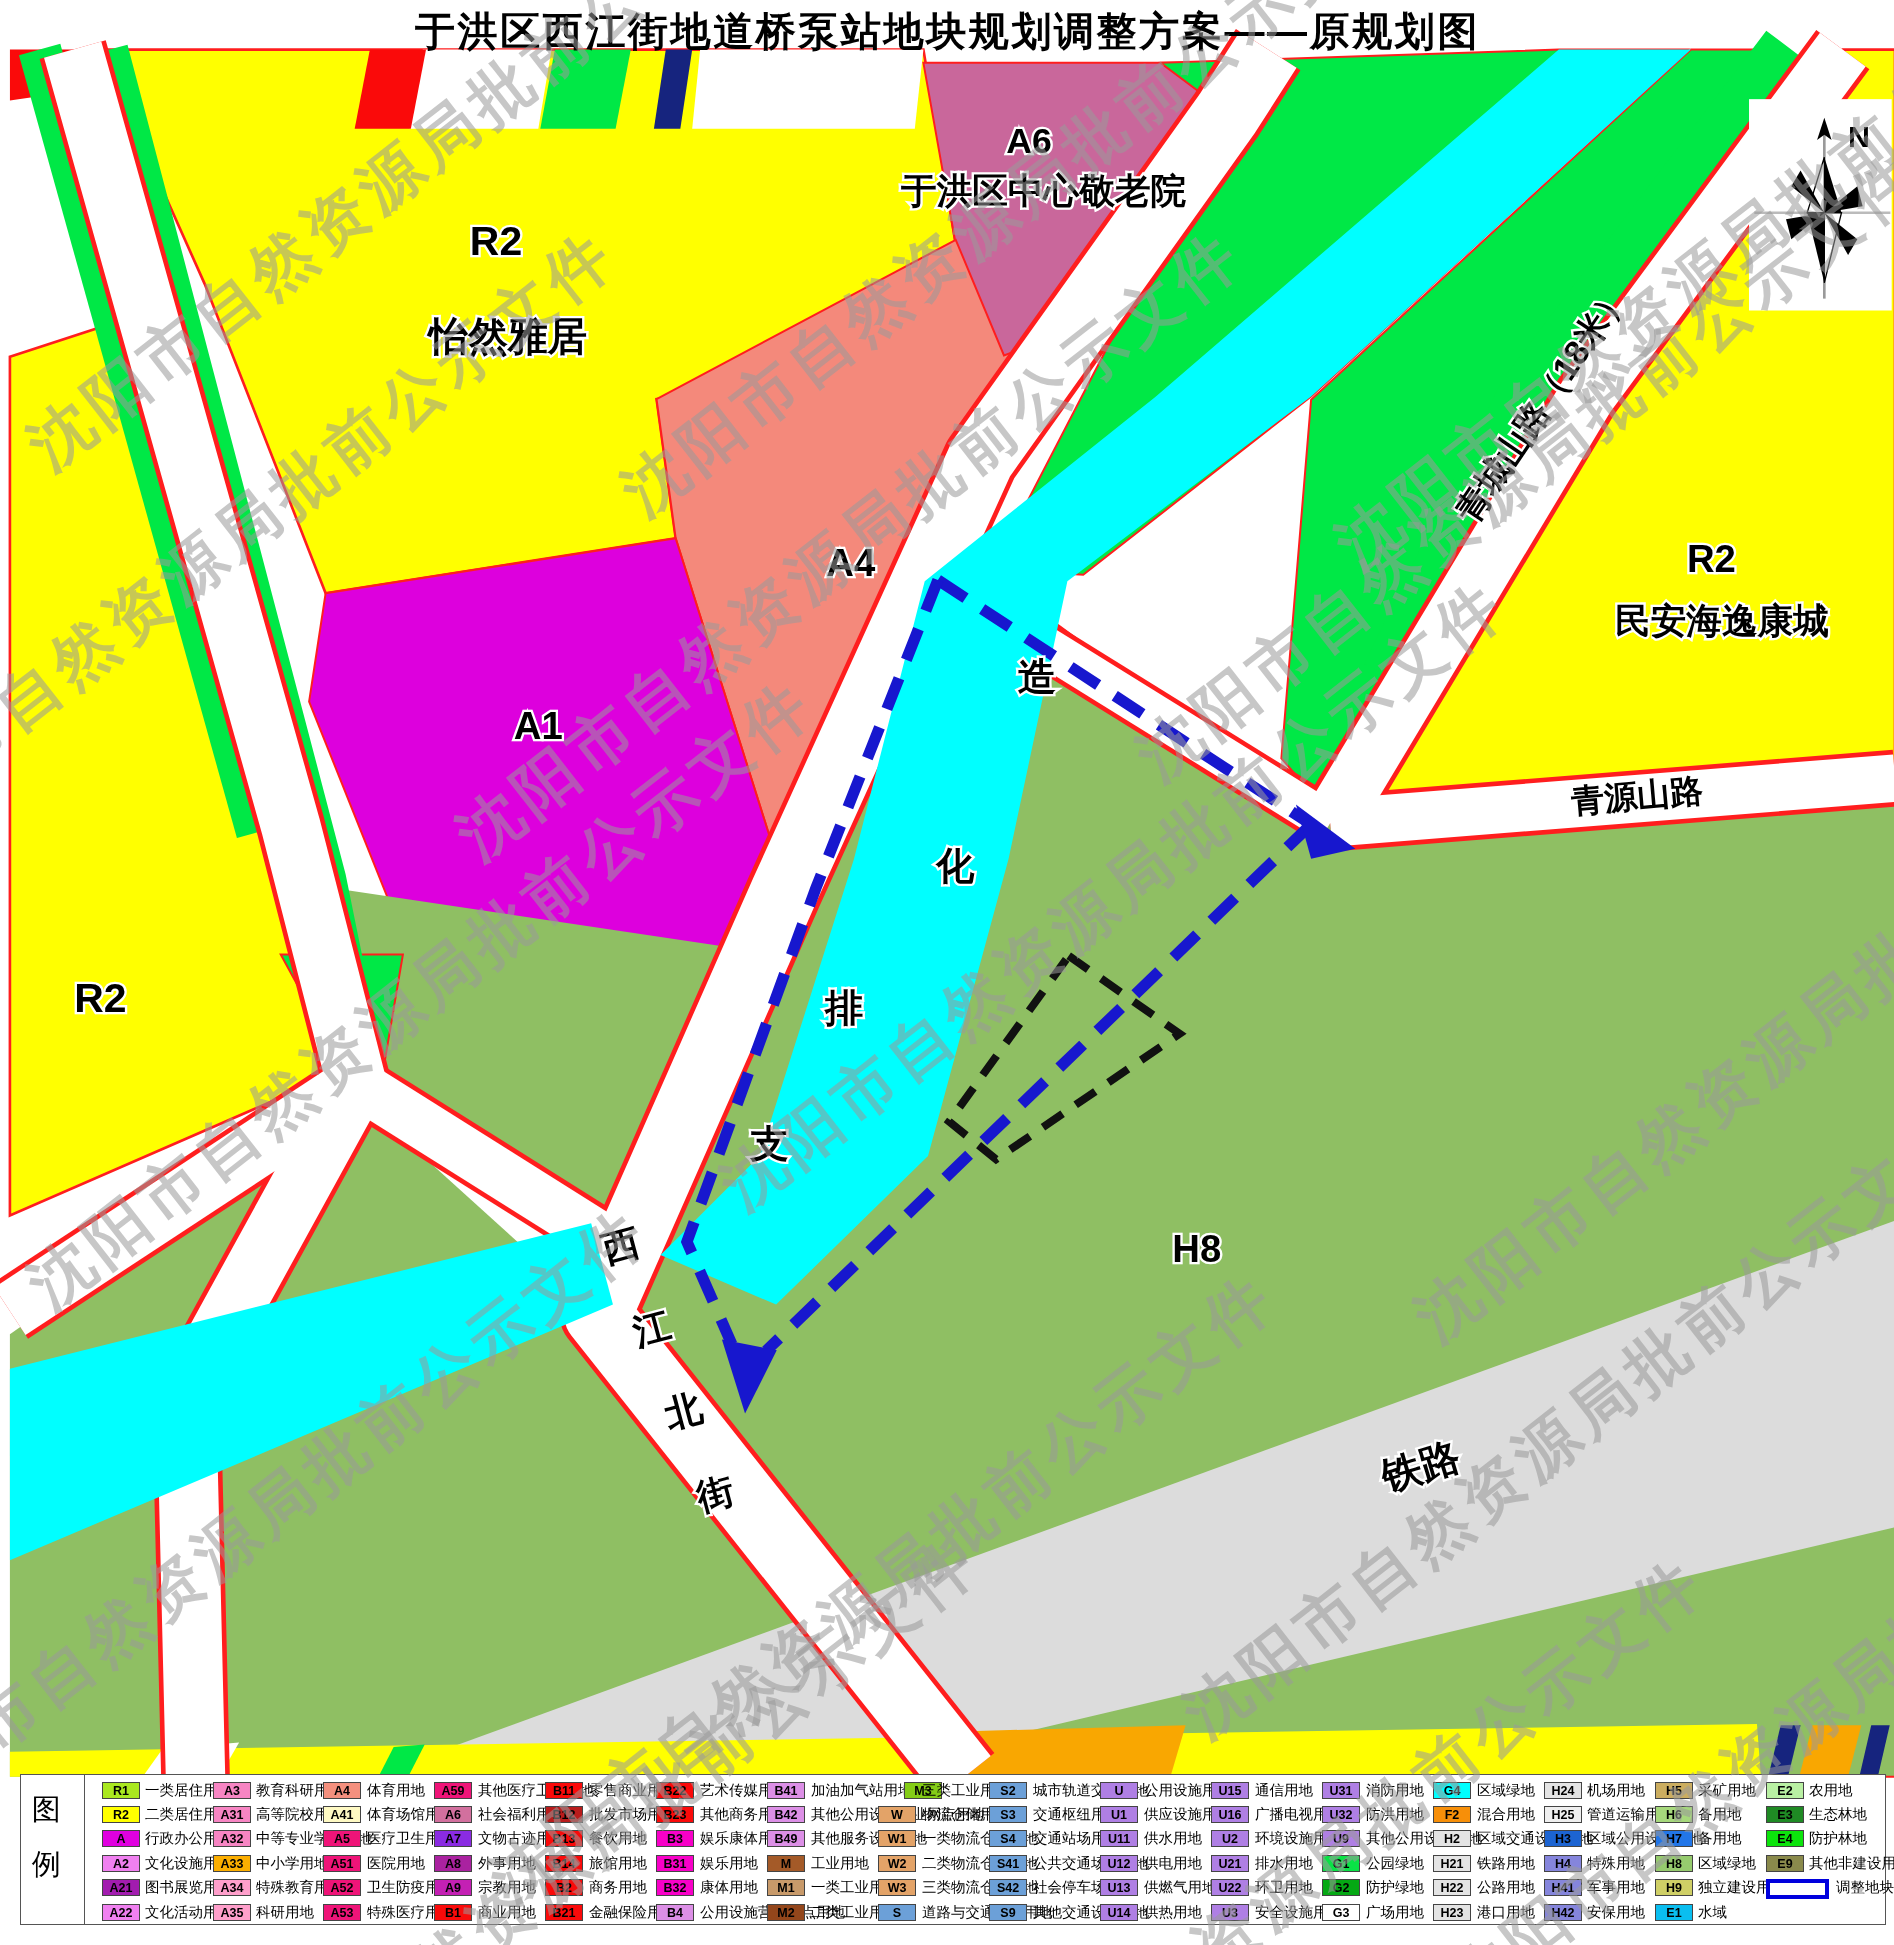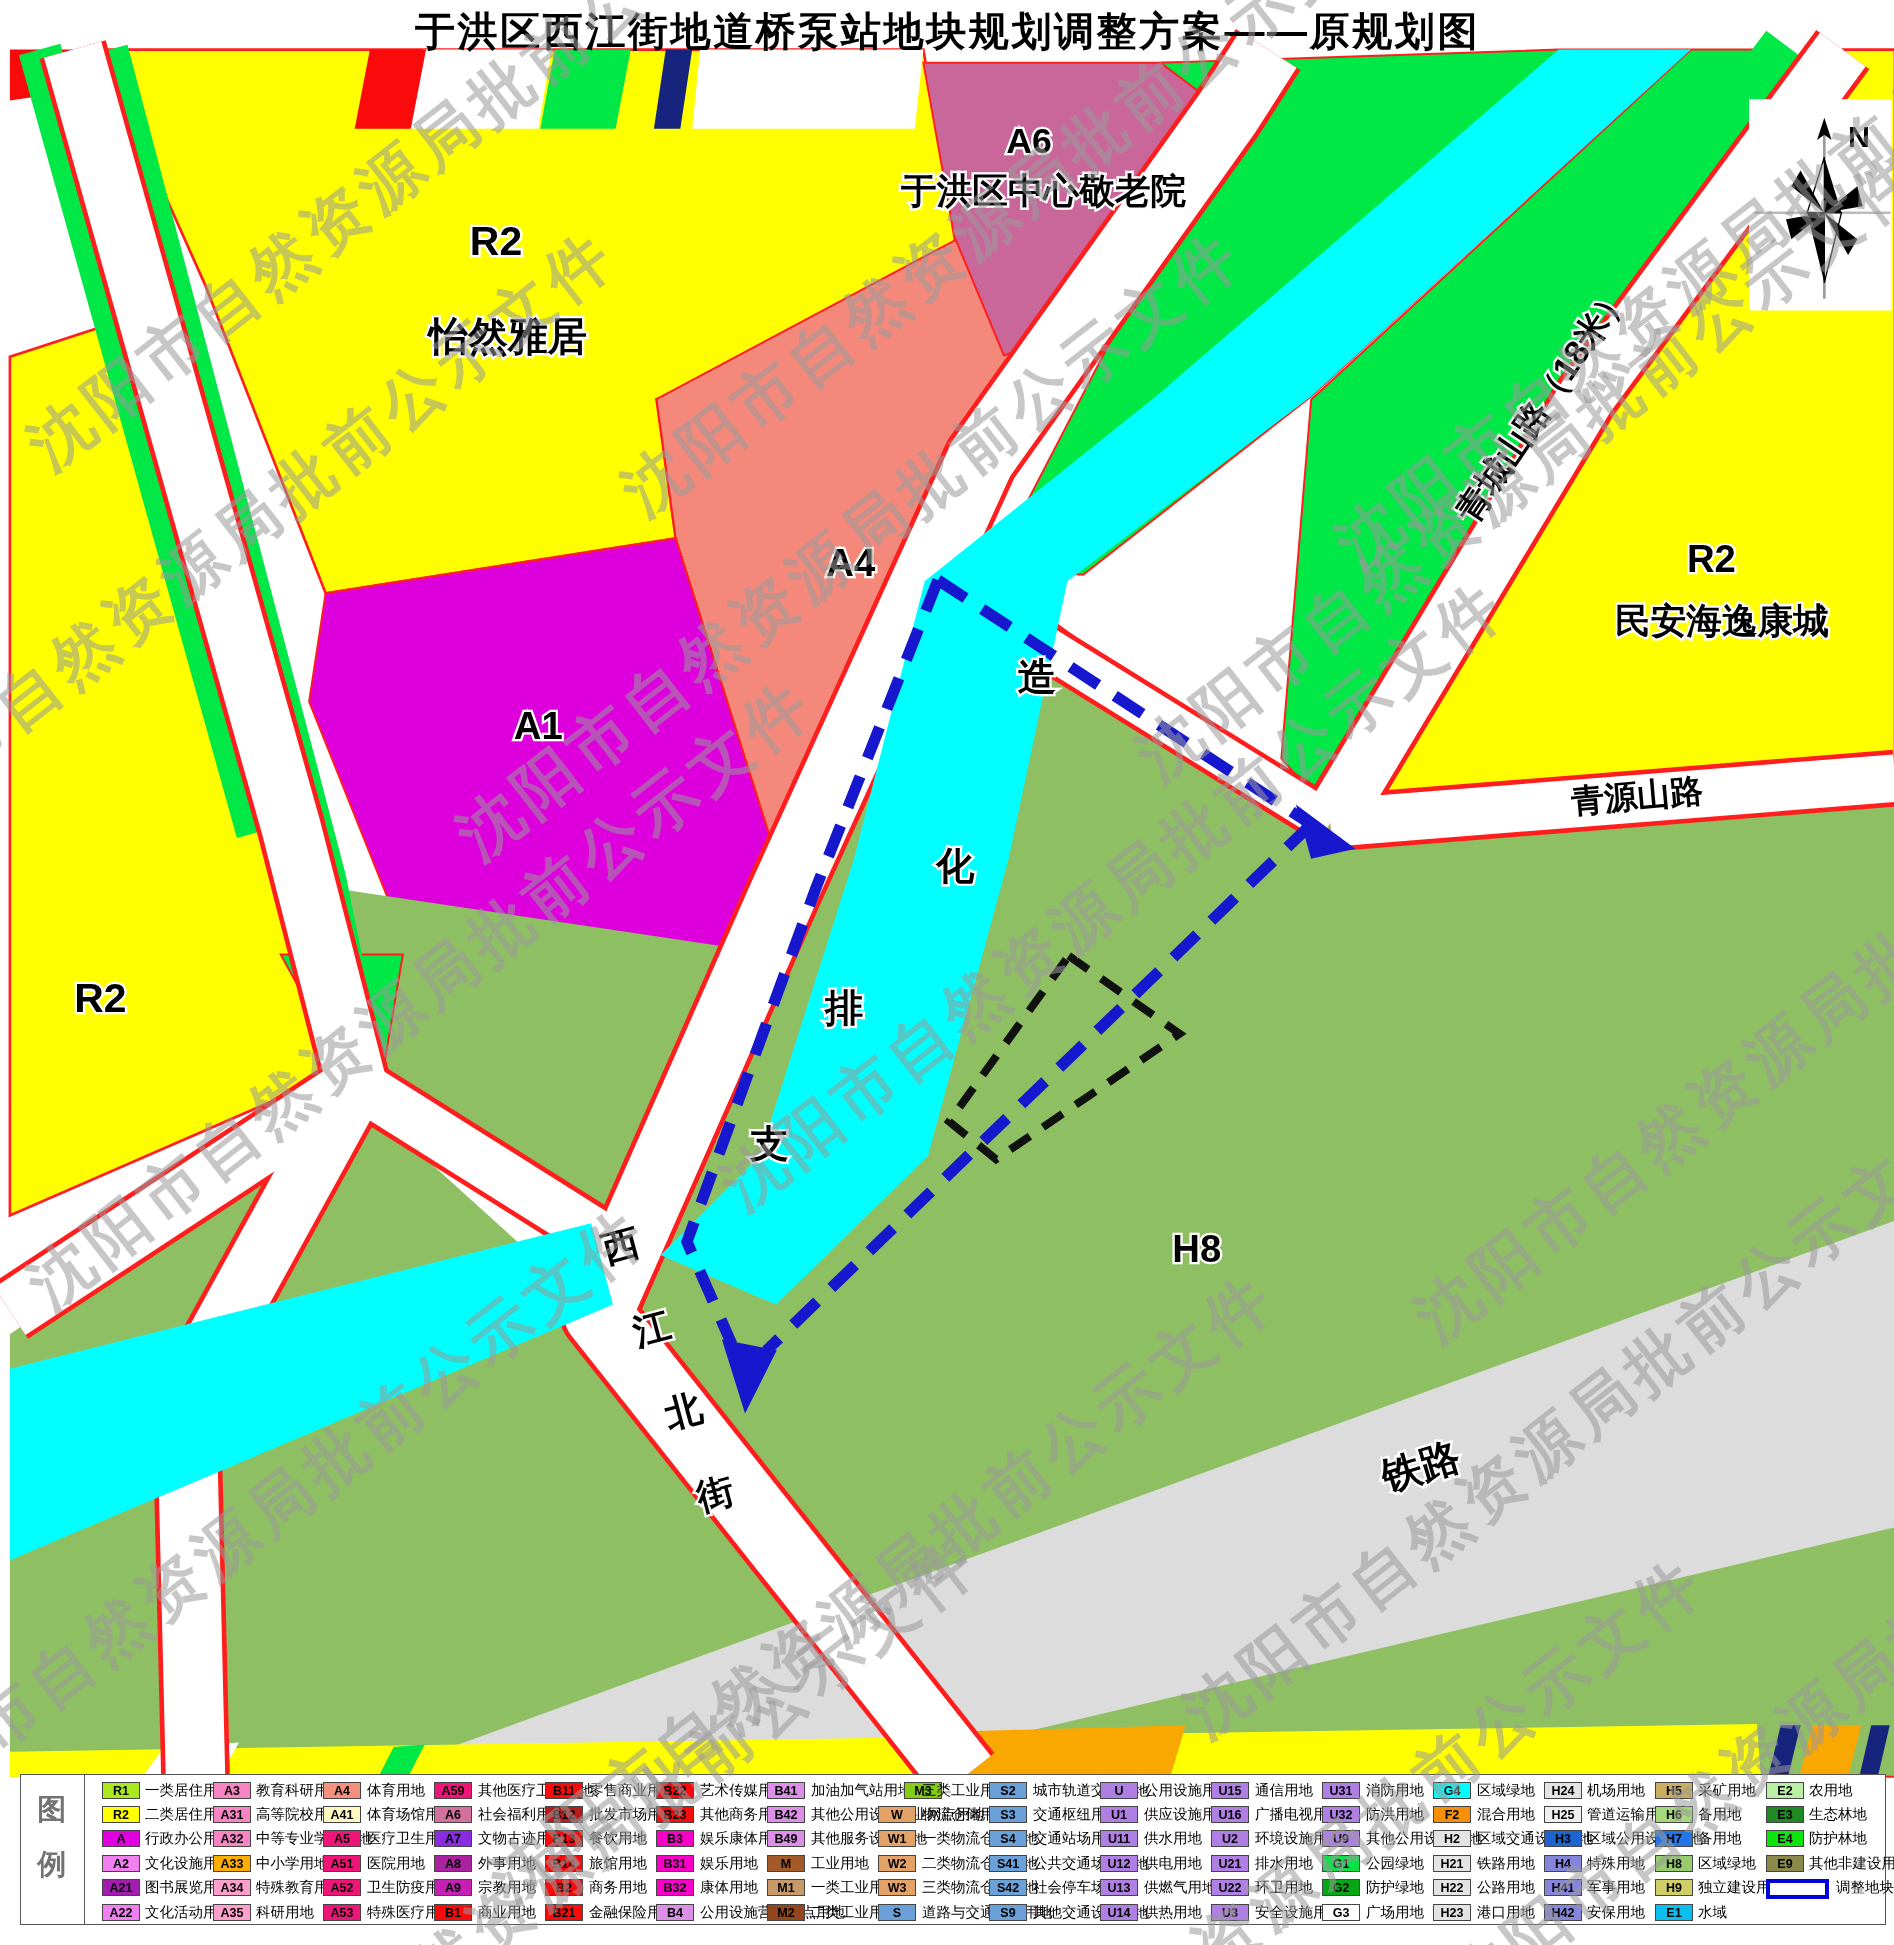--- a/index.html
+++ b/index.html
@@ -4,22 +4,22 @@
 <style>
   html,body{margin:0;padding:0;background:#ffffff;}
   .stage{position:relative;width:1895px;height:1946px;background:#fff;overflow:hidden;
          font-family:"Liberation Sans","DejaVu Sans",sans-serif;}
   .title{position:absolute;top:4px;left:0;width:100%;text-align:center;
          font-size:40px;font-weight:bold;color:#000;letter-spacing:2.6px;z-index:30;}
   svg.map{position:absolute;left:0;top:0;z-index:5;}
   svg.map text{paint-order:stroke;stroke:#ffffff;stroke-width:7px;fill:#000;font-weight:bold;}
   .legend{position:absolute;left:20px;top:1774px;width:1864px;height:149px;background:#fff;
           border:1.3px solid #555;z-index:20;}
-  .legend-head{position:absolute;left:5.3px;top:6.6px;width:40px;font-size:29px;font-weight:bold;
-               color:#737373;line-height:1.9;text-align:right;}
+  .legend-head{position:absolute;left:5.3px;top:6.6px;width:40px;font-size:29px;font-weight:normal;
+               color:#000000;line-height:1.9;text-align:center;}
   .legend-divider{position:absolute;left:63px;top:0;width:1.3px;height:100%;background:#555;}
   .lg-box{position:absolute;width:38px;height:17px;border:0.7px solid #444;box-sizing:border-box;
           font-size:12.5px;font-weight:bold;color:#000;text-align:center;line-height:16px;}
   .lg-box.outline{border:4.6px solid #0000dd;background:#fff;width:63px;height:20px;}
   .lg-label{position:absolute;font-size:14.5px;color:#000;white-space:nowrap;line-height:17px;}
   .wm{position:absolute;z-index:40;color:#9a9a9a;opacity:.55;font-size:63px;font-weight:bold;
       white-space:nowrap;letter-spacing:6.6px;pointer-events:none;transform:rotate(-38deg);
       transform-origin:center center;}
 </style>
 </head>

